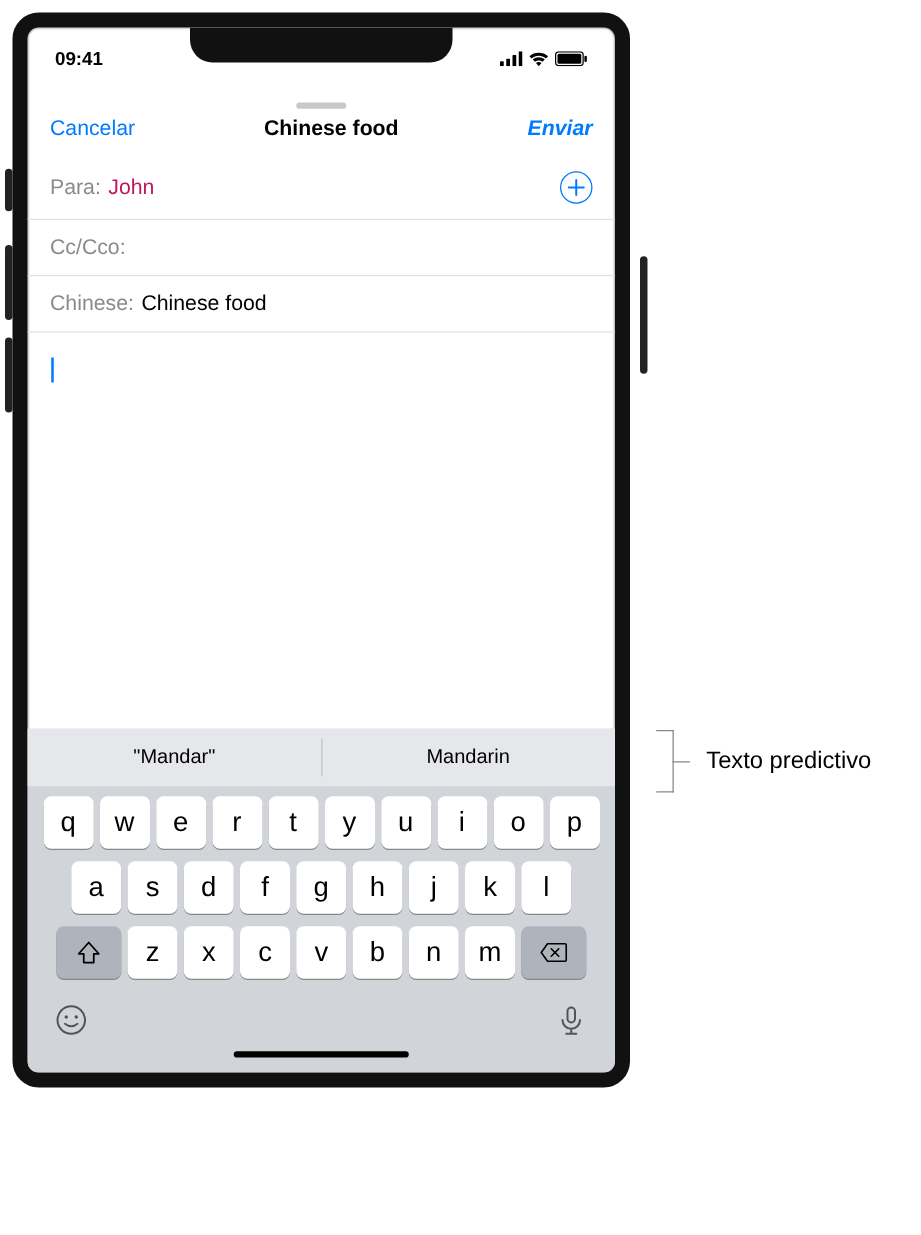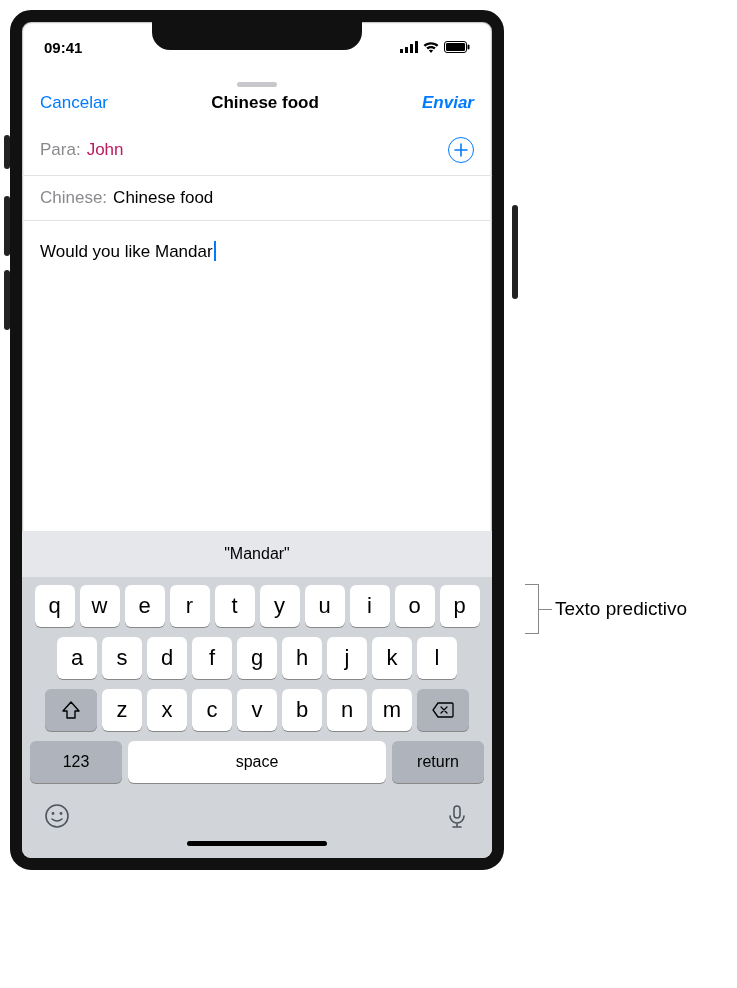--- a/index.html
+++ b/index.html
@@ -100,21 +100,21 @@
     display: flex; justify-content: space-between; align-items: center;
     padding: 6px 22px 0; color: #50555c;
   }
   .emoji-icon, .mic-icon { width: 26px; height: 26px; }
   .home-indicator {
     width: 140px; height: 5px; background: #000; border-radius: 3px;
     margin: 12px auto 4px;
   }
   .callout {
     position: absolute; left: 525px; top: 584px; display: flex;
-    align-items: center; 
+    align-items: center; gap: 10px;
   }
   .callout-bracket {
     width: 14px; height: 50px; border: 1px solid #888; border-left: none;
     position: relative;
   }
   .callout-bracket::after {
     content: ""; position: absolute; right: -14px; top: 50%;
     width: 14px; height: 1px; background: #888;
   }
   .callout-label { font-size: 19px; color: #000; margin-left: 16px; }
@@ -162,33 +162,37 @@
   <div class="field">
     <span class="field-label">Para:</span>
     <span class="recipient">John</span>
     <span class="add-contact">
       <svg width="14" height="14" viewBox="0 0 14 14">
           <path d="M7 1 V13 M1 7 H13" stroke="#007aff" stroke-width="1.6" stroke-linecap="round"></path>
         </svg>
     </span>
   </div>
 
+  <div class="field">
+    <span class="field-label">Cc/Cco:</span>
+  </div>
 
   <div class="field">
     <span class="field-label">Chinese:</span>
     <span>Chinese food</span>
   </div>
 
   <div class="body-area">
-    <span>Would you like Mandar</span><span class="cursor"></span>
+    <span class="cursor"></span>
   </div>
 
   <div class="keyboard">
     <div class="predictive">
       <div class="pred-item">"Mandar"</div>
+      <div class="pred-item">Mandarin</div>
     </div>
 
     <div class="kb-rows">
       <div class="kb-row">
         <div class="key">q</div>
         <div class="key">w</div>
         <div class="key">e</div>
         <div class="key">r</div>
         <div class="key">t</div>
         <div class="key">y</div>
@@ -221,25 +225,20 @@
         <div class="key">b</div>
         <div class="key">n</div>
         <div class="key">m</div>
         <div class="key mod">
           <svg width="22" height="16" viewBox="0 0 22 16">
               <path d="M6 1 H20 A1 1 0 0 1 21 2 V14 A1 1 0 0 1 20 15 H6 L1 8 Z" fill="none" stroke="#000" stroke-width="1.3"></path>
               <path d="M9 5 L15 11 M15 5 L9 11" stroke="#000" stroke-width="1.3" stroke-linecap="round"></path>
             </svg>
         </div>
       </div>
-      <div class="kb-row" style="gap:6px;padding:0 4px;">
-        <div class="key num">123</div>
-        <div class="key space">space</div>
-        <div class="key ret">return</div>
-      </div>
     </div>
 
     <div class="kb-bottom">
       <svg class="emoji-icon" viewBox="0 0 26 26">
           <circle cx="13" cy="13" r="11" fill="none" stroke="#50555c" stroke-width="1.6"></circle>
           <circle cx="9" cy="10.5" r="1.4" fill="#50555c"></circle>
           <circle cx="17" cy="10.5" r="1.4" fill="#50555c"></circle>
           <path d="M8 16 Q13 20 18 16" fill="none" stroke="#50555c" stroke-width="1.6" stroke-linecap="round"></path>
         </svg>
       <svg class="mic-icon" viewBox="0 0 26 26">

